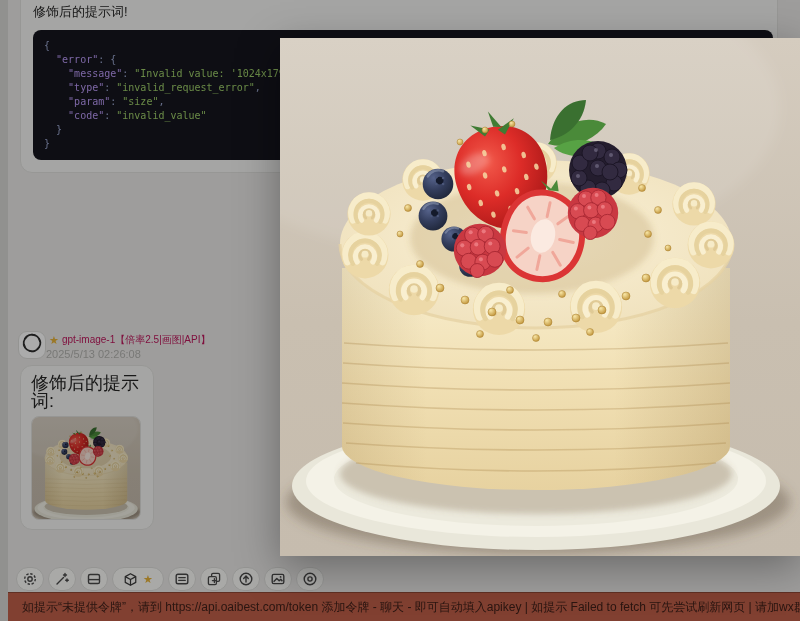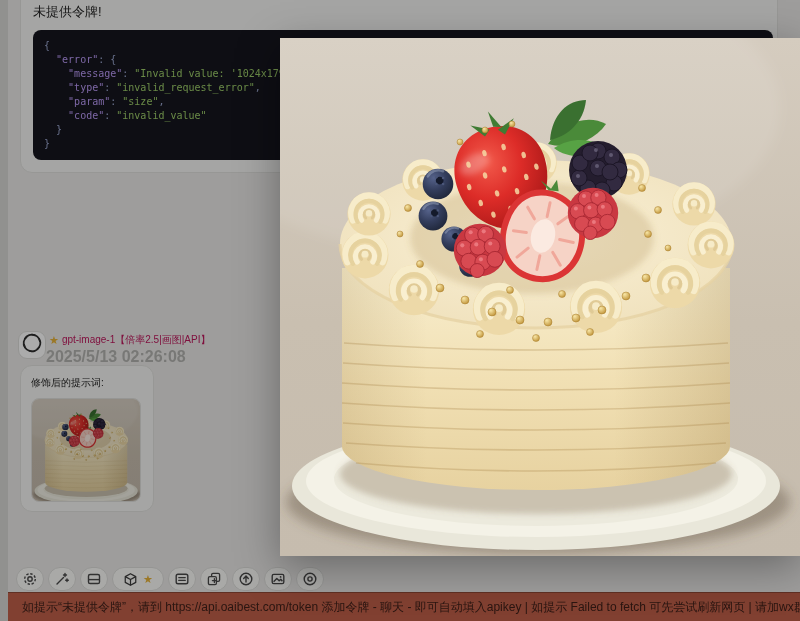--- a/index.html
+++ b/index.html
@@ -18,23 +18,23 @@
   .tk-key { color:#bb9af7; }
   .tk-str { color:#9ece6a; }
 
   
   .avatar { position:absolute; left:10px; top:331px; width:28px; height:28px;
     background:#ffffff; border:1px solid #ddddda; border-radius:9px;
     display:flex; align-items:center; justify-content:center; }
   .name-row { position:absolute; left:41px; top:333px; display:flex; align-items:center; gap:3px; }
   .star { color:#e8b339; font-size:11px; line-height:1; }
   .model-name { font-size:10px; font-weight:normal; color:#be185d; }
-  .timestamp { position:absolute; left:38px; top:348px; font-size:16px; color:#b4b4b1;font-weight:bold; }
+  .timestamp { position:absolute; left:38px; top:348px; font-size:11px; color:#b4b4b1; }
   .msg2 { position:absolute; left:12px; top:365px; width:134px; padding:8px 10px 9px; }
-  .prompt-line { font-size:10px; line-height:18px; color:#262626; }
+  .prompt-line { font-size:18px; line-height:18px; color:#262626; }
   .thumb { margin-top:6px; width:110px; height:104px; border-radius:8px; overflow:hidden;
     border:1px solid #e0e0dd; cursor:pointer; }
   .thumb svg { display:block; }
 
   
   .toolbar { position:absolute; left:8px; top:566px; height:26px; display:flex;
     align-items:center; gap:4px; }
   .pill { height:24px; min-width:28px; border-radius:12px; background:#fcfcfa;
     border:1px solid #dededb; display:flex; align-items:center; justify-content:center;
     padding:0 5px; cursor:pointer; }
@@ -291,21 +291,21 @@
         <circle cx="230" cy="252" r="3.5" fill="url(#goldGrad)"></circle>
           <circle cx="282" cy="256" r="3.5" fill="url(#goldGrad)"></circle>
       </g>
     </symbol>
   </defs>
 </svg>
 
 <div class="page">
 
   <div class="bubble msg1">
-    <div class="err-text">未提供令牌!</div>
+    <div class="err-text">修饰后的提示词!</div>
     <div class="codeblock" id="code-block">
         <div class="code-line"><span class="tk-pun">{</span></div>
         <div class="code-line"><span class="tk-pun">  </span><span class="tk-key">"error"</span><span class="tk-pun">: {</span></div>
         <div class="code-line"><span class="tk-pun">    </span><span class="tk-key">"message"</span><span class="tk-pun">: </span><span class="tk-str">"Invalid value: '1024x1792'. Supporte</span></div>
         <div class="code-line"><span class="tk-pun">    </span><span class="tk-key">"type"</span><span class="tk-pun">: </span><span class="tk-str">"invalid_request_error"</span><span class="tk-pun">,</span></div>
         <div class="code-line"><span class="tk-pun">    </span><span class="tk-key">"param"</span><span class="tk-pun">: </span><span class="tk-str">"size"</span><span class="tk-pun">,</span></div>
         <div class="code-line"><span class="tk-pun">    </span><span class="tk-key">"code"</span><span class="tk-pun">: </span><span class="tk-str">"invalid_value"</span></div>
         <div class="code-line"><span class="tk-pun">  }</span></div>
         <div class="code-line"><span class="tk-pun">}</span></div>
       </div>

